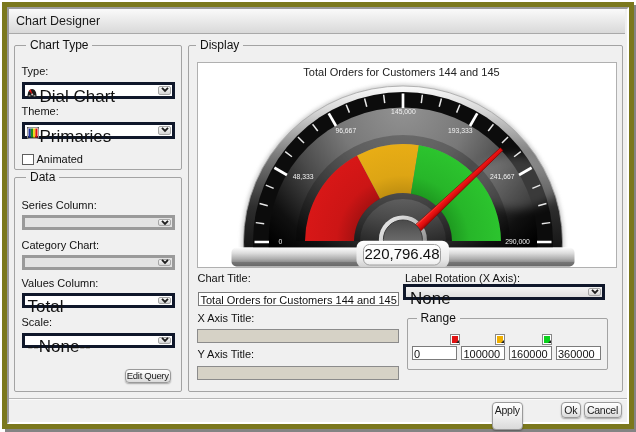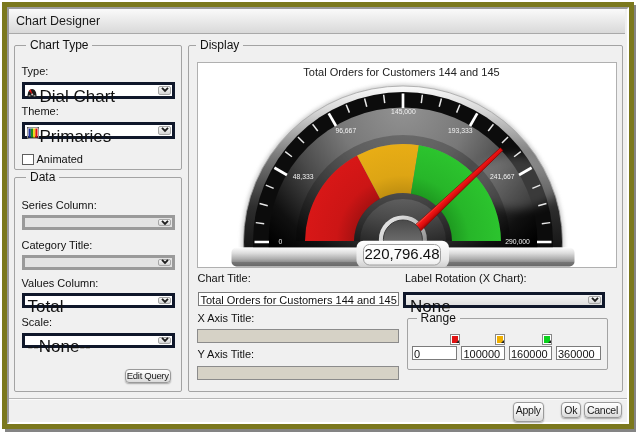--- a/index.html
+++ b/index.html
@@ -86,21 +86,21 @@
     <span class="lg" style="left:11px;">Data</span>
   </div>
 <div class="lbl" style="left:21.5px; top:199px;">Series Column:</div>
 <div class="cb dis" style="left:21.5px; top:215px; width:153px; height:15px;">
   <div class="ar">
       <svg width="8" height="5.5" viewBox="0 0 8 5.5">
         <polyline points="1,0.9 4,3.9 7,0.9" fill="none" stroke="#1e1e1e" stroke-width="1.9"></polyline>
       </svg>
     </div>
 </div>
-<div class="lbl" style="left:21.5px; top:238.5px;">Category Title:</div>
+<div class="lbl" style="left:21.5px; top:238.5px;">Category Chart:</div>
 <div class="cb dis" style="left:21.5px; top:254.5px; width:153px; height:15px;">
   <div class="ar">
       <svg width="8" height="5.5" viewBox="0 0 8 5.5">
         <polyline points="1,0.9 4,3.9 7,0.9" fill="none" stroke="#1e1e1e" stroke-width="1.9"></polyline>
       </svg>
     </div>
 </div>
 <div class="lbl" style="left:21.5px; top:277px;">Values Column:</div>
 <div class="cb" style="left:21.5px; top:293px; width:153px; height:15px;">
   <span class="tx" style="left:3px; top:1px;">Total</span>
@@ -262,22 +262,22 @@
 
 <div class="lbl" style="left:197.5px; top:272px;">Chart Title:</div>
 <div class="inp" style="left:197.5px; top:292px; width:201px; height:14px;">
     <span class="abs" style="left:2px;top:1px;white-space:nowrap;">Total Orders for Customers 144 and 145</span>
   </div>
 <div class="lbl" style="left:197.5px; top:311.5px;">X Axis Title:</div>
 <div class="inp dis" style="left:197px; top:329px; width:201.5px; height:13.5px;"></div>
 <div class="lbl" style="left:197.5px; top:347.5px;">Y Axis Title:</div>
 <div class="inp dis" style="left:197px; top:365.5px; width:201.5px; height:14px;"></div>
 
-<div class="lbl" style="left:405px; top:272px;">Label Rotation (X Chart):</div>
-<div class="cb" style="left:403px; top:292px; width:202px; height:16px; background:linear-gradient(#f3f3f3,#dfdfdf);">
+<div class="lbl" style="left:405px; top:272px;">Label Rotation (X Axis):</div>
+<div class="cb" style="left:403px; top:284px; width:202px; height:16px; background:linear-gradient(#f3f3f3,#dfdfdf);">
   <span class="tx" style="left:4px; top:1.5px;">None</span>
   <div class="ar">
       <svg width="8" height="5.5" viewBox="0 0 8 5.5">
         <polyline points="1,0.9 4,3.9 7,0.9" fill="none" stroke="#1e1e1e" stroke-width="1.9"></polyline>
       </svg>
     </div>
 </div>
 <div class="fs" style="left:406.5px; top:318px; width:201.5px; height:51.5px;">
     <span class="lg" style="left:9px;">Range</span>
   </div>
@@ -301,15 +301,15 @@
   </div>
 <div class="inp" style="left:508.5px; top:346px; width:43px; height:14px;">
     <span class="abs" style="left:1.5px;top:1px;">160000</span>
   </div>
 <div class="inp" style="left:555.5px; top:346px; width:45px; height:14px;">
     <span class="abs" style="left:1.5px;top:1px;">360000</span>
   </div>
 
 <div class="abs" style="left:9px; top:397.5px; width:618px; height:1px; background:#b5b5b5;"></div>
 <div class="abs" style="left:9px; top:398.5px; width:618px; height:1px; background:#fbfbfb;"></div>
-<div class="btn" style="left:513px; top:401.5px; width:30.5px; height:20px; line-height:14.5px; font-size:10.5px;">Apply</div>
+<div class="btn" style="left:492px; top:401.5px; width:30.5px; height:28px; line-height:14.5px; font-size:10.5px;">Apply</div>
 <div class="btn" style="left:560.5px; top:401.5px; width:20.5px; height:16px; line-height:14.5px; font-size:10.5px;">Ok</div>
 <div class="btn" style="left:583.5px; top:401.5px; width:38px; height:16px; line-height:14.5px; font-size:10.5px;">Cancel</div>
 
 </body></html>

